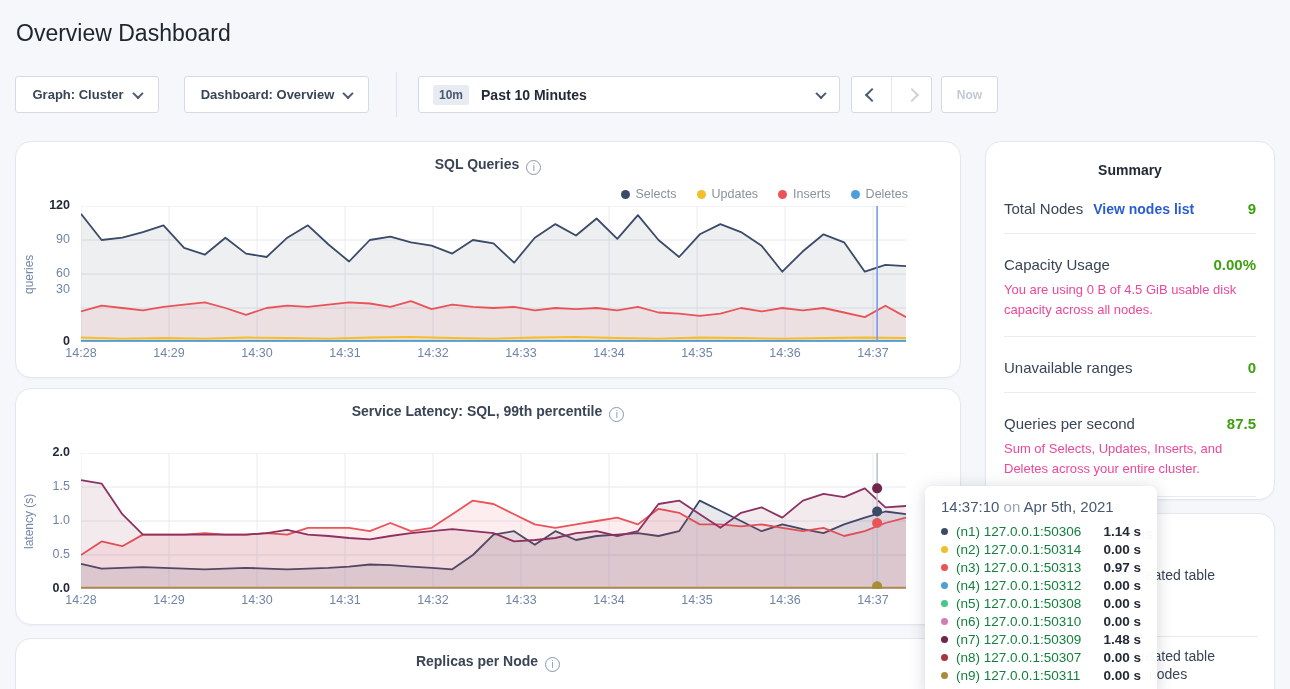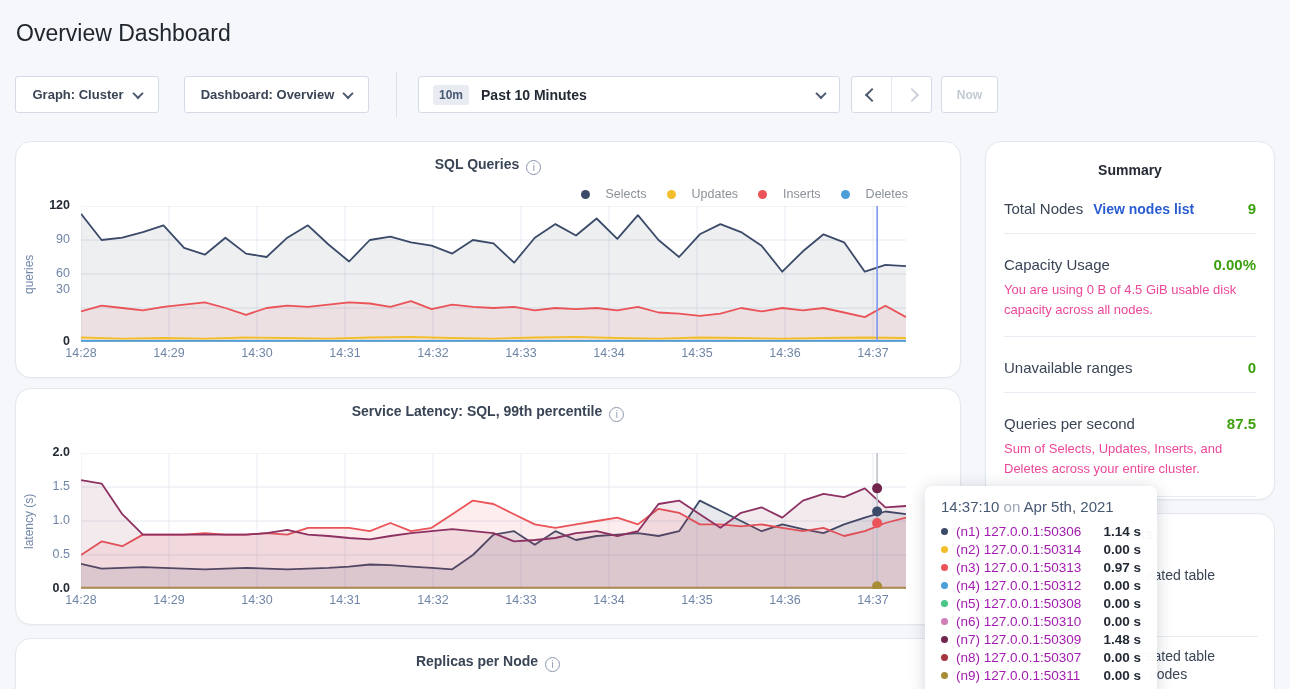--- a/index.html
+++ b/index.html
@@ -36,21 +36,21 @@
   #card-latency  { left:15px; top:380px; width:946px; height:237px; }
   #card-replicas { left:15px; top:630px; width:946px; height:200px; }
   #card-summary  { left:985px; top:133px; width:290px; height:359px; }
   #card-events   { left:985px; top:505px; width:290px; height:300px; }
 
   .chart-title { position:absolute; top:14px; left:0; width:100%; text-align:center; font-size:14px; font-weight:700; color:#394455; }
   .info-icon { display:inline-block; width:15px; height:15px; border:1px solid #8b97ad; border-radius:50%; color:#8b97ad;
                font-size:10px; font-weight:400; line-height:13px; text-align:center; vertical-align:-2px; margin-left:7px; cursor:pointer; font-style:normal; }
 
   .legend { position:absolute; top:45px; right:52px; display:flex; gap:20px; }
-  .legend-item { display:flex; align-items:center; gap:16px; font-size:12.5px; color:#8a9199; cursor:pointer; }
+  .legend-item { display:flex; align-items:center; gap:6px; font-size:12.5px; color:#8a9199; cursor:pointer; }
   .legend-dot { width:9px; height:9px; border-radius:50%; }
 
   .plot { position:absolute; left:65px; top:64px; width:825px; height:136px; }
   .plot svg { display:block; }
   .yaxis { position:absolute; left:26px; top:64px; width:34px; height:136px; }
   .ytick { position:absolute; right:6px; font-size:12.5px; color:#7186a7; }
   .ytick-strong { color:#242a35; font-weight:700; }
   .yunit { position:absolute; left:6px; top:64px; height:136px; display:flex; align-items:center; justify-content:center;
            writing-mode:vertical-rl; transform:rotate(180deg); font-size:12px; color:#7186a7; }
   .xaxis { position:absolute; left:65px; top:204px; width:825px; height:16px; }
@@ -70,21 +70,21 @@
   .ev-item { position:absolute; font-size:14px; color:#394455; white-space:nowrap; }
   .ev-div { position:absolute; left:16px; right:16px; top:122px; border:none; border-top:1px solid #e7ebf2; }
 
   
   #tooltip { position:absolute; left:925px; top:478px; width:232px; background:rgba(255,255,255,0.97); border-radius:8px;
              box-shadow:0 2px 16px rgba(50,60,80,0.22); padding:12px 16px 12px 16px; z-index:10; }
   .tt-head { font-size:15px; color:#475872; margin-bottom:7px; }
   .tt-head .tt-on { color:#9aa4b5; }
   .tt-row { display:flex; align-items:center; height:18px; font-size:13.5px; }
   .tt-dot { width:7px; height:7px; border-radius:50%; margin-right:8px; flex:none; }
-  .tt-label { color:#a21caf;text-align:center; }
+  .tt-label { color:#15803d;text-align:center; }
   .tt-val { margin-left:auto; font-weight:700; color:#242a35; }
 </style>
 </head>
 <body>
 
 <div id="screen">
 
   <h1 class="page-title">Overview Dashboard</h1>
 
   <div class="ctrl" id="dd-dashboard">

